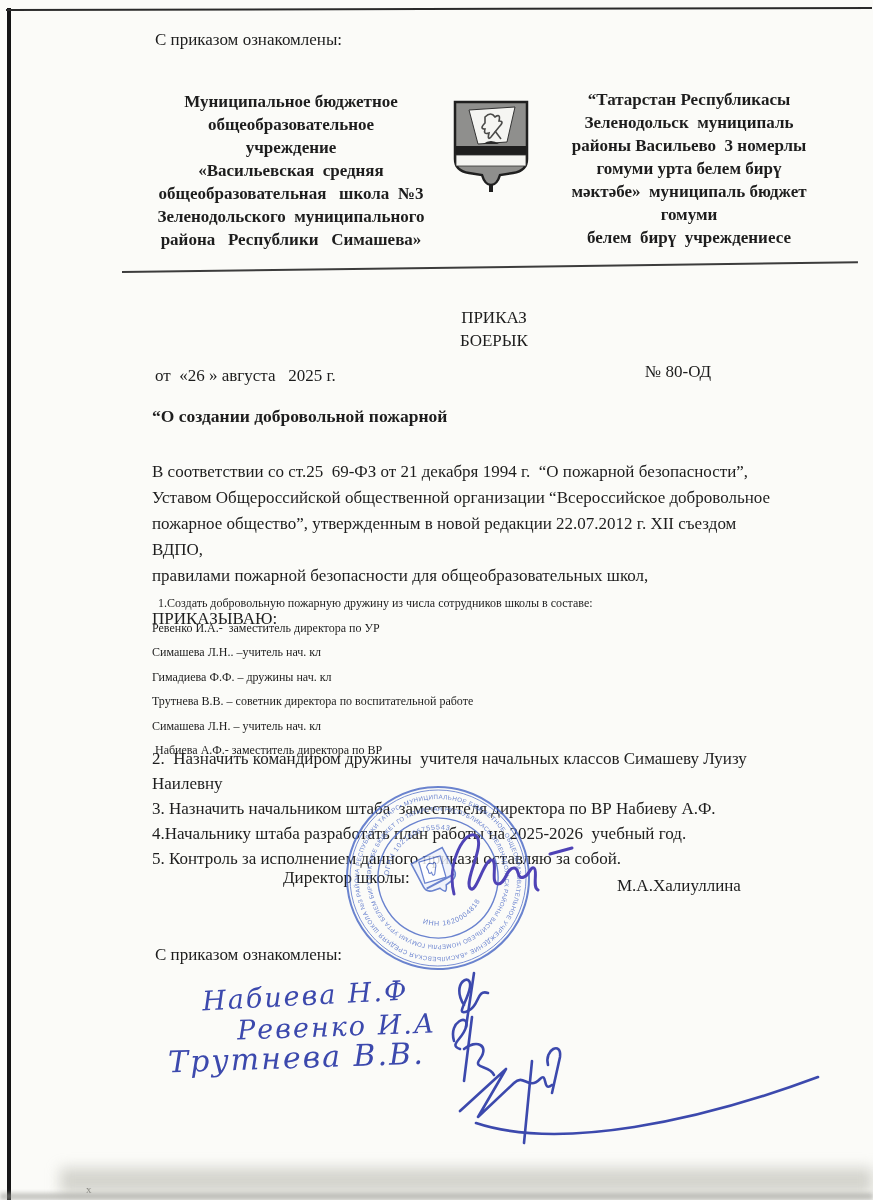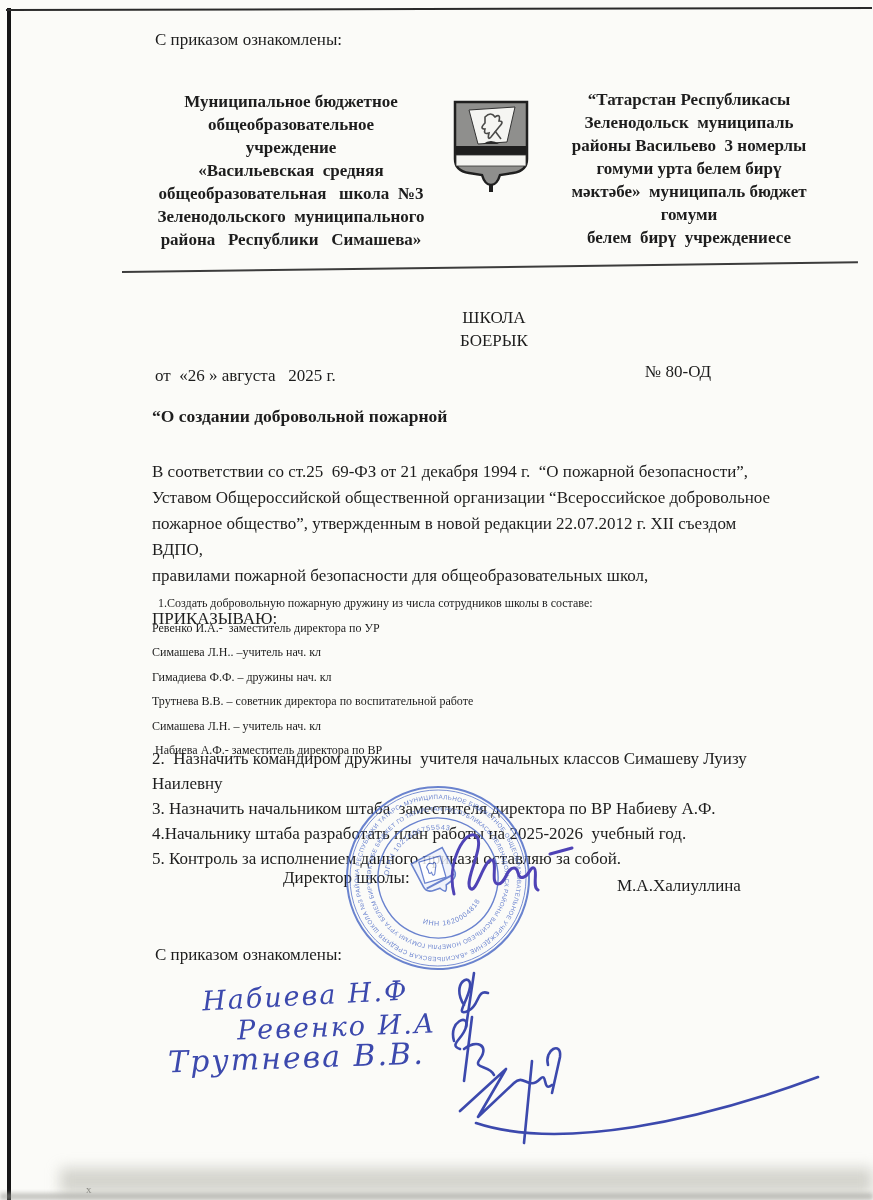--- a/index.html
+++ b/index.html
@@ -79,21 +79,21 @@
     <div class="line">районы Васильево  3 номерлы</div>
     <div class="line">гомуми урта белем бирү</div>
     <div class="line">мәктәбе»  муниципаль бюджет</div>
     <div class="line">гомуми</div>
     <div class="line">белем  бирү  учреждениесе</div>
   </div>
 
   <div class="abs divider"></div>
 
   <div class="abs prikaz">
-    <div class="line">ШКОЛА</div>
+    <div class="line">ПРИКАЗ</div>
     <div class="line">БОЕРЫК</div>
   </div>
 
   <div class="abs dateline line">от  «26 » августа   2025 г.</div>
   <div class="abs ordnum line">№ 80-ОД</div>
 
   <div class="abs subject">
     <div class="line">“О создании добровольной пожарной</div>
   </div>
 

